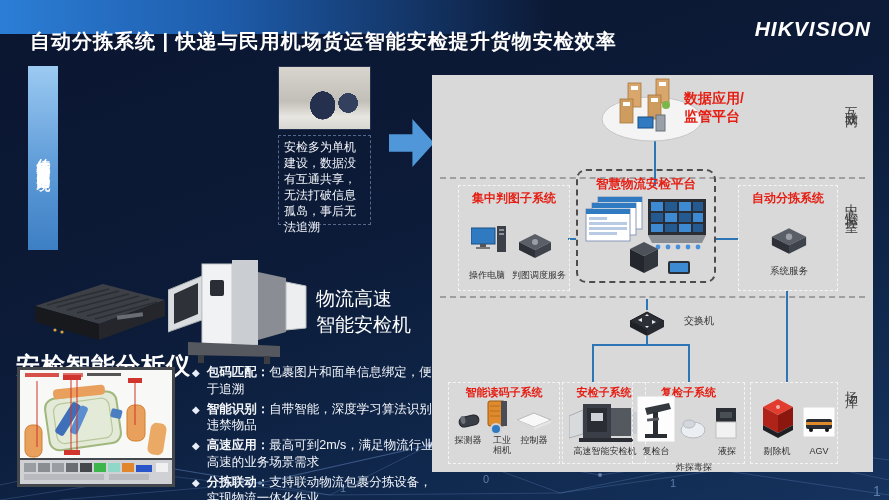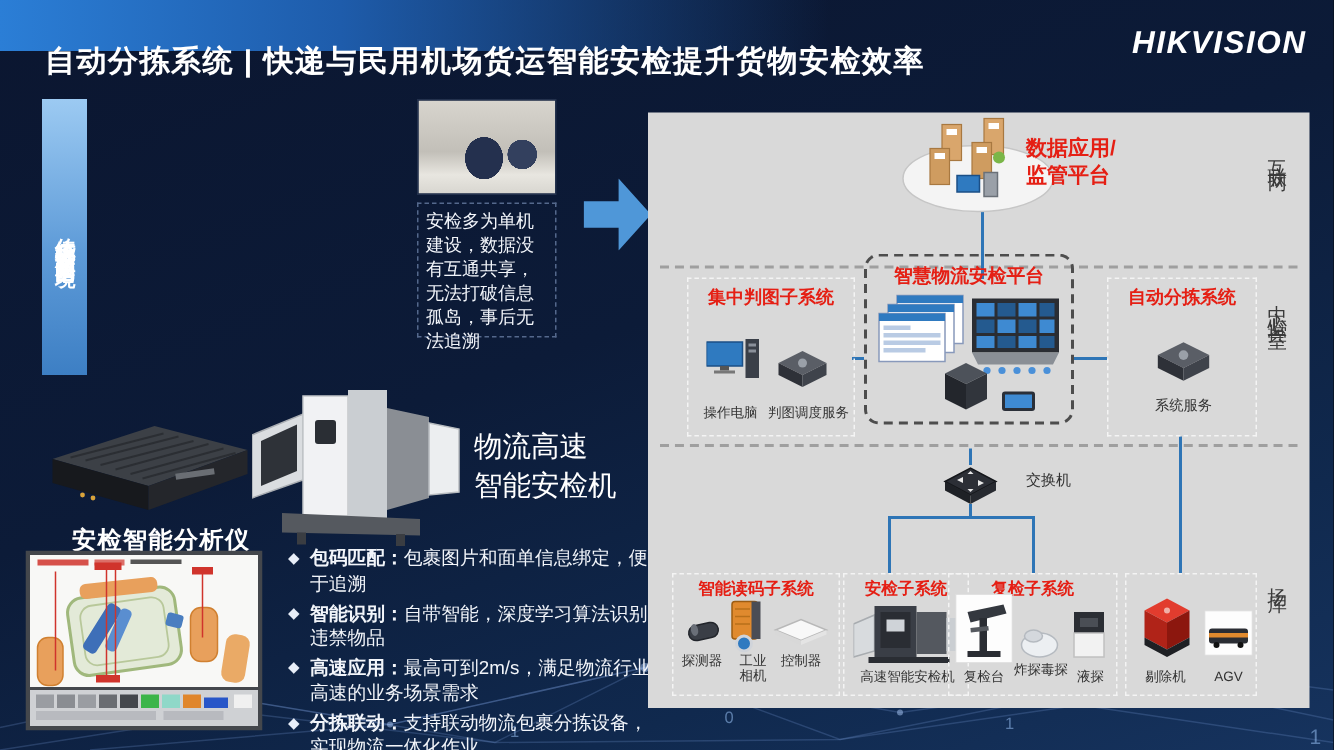--- a/index.html
+++ b/index.html
@@ -38,21 +38,21 @@
     linear-gradient(180deg,#9aa0a6 0%,#8a9096 40%,#70767c 100%);}
   .photo-office{background:
     radial-gradient(18px 20px at 48% 62%,#24304e 70%,transparent 71%),
     radial-gradient(14px 14px at 76% 58%,#33405e 70%,transparent 71%),
     linear-gradient(180deg,#d8d5ce 0%,#c2bfb8 55%,#e8e6e0 80%,#d8d6d0 100%);}
   .pain-head{margin-top:4px;height:22px;line-height:22px;background:#a9c8e9;color:#0d2547;font-size:16px;font-weight:bold;text-align:center;}
   .pain-desc{margin-top:5px;height:90px;border:1px dashed #54688c;padding:4px 5px;color:#f2f5fa;font-size:12px;line-height:1.33;}
   .big-arrow{left:389px;top:117px;width:45px;height:52px;background:#4f97d8;
     clip-path:polygon(0 33%,52% 33%,52% 4%,100% 50%,52% 96%,52% 67%,0 67%);}
   
-  .analyzer-label{left:48px;top:350px;color:#fff;font-size:16px;font-weight:bold;letter-spacing:1px;}
+  .analyzer-label{left:16px;top:350px;color:#fff;font-size:24px;font-weight:bold;letter-spacing:1px;}
   .scanner-label{left:316px;top:286px;width:125px;text-align:left;color:#fff;font-size:19px;font-weight:normal;line-height:1.35;}
   .features{left:192px;top:364px;width:250px;}
   .feat{display:flex;margin-bottom:3px;}
   .diamond{flex:0 0 auto;color:#e8eef8;font-size:10px;margin:3px 7px 0 0;}
   .feat p{margin:0;color:#f2f5fa;font-size:12.5px;line-height:1.34;}
   .feat b{font-weight:bold;}
   
   .panel{left:432px;top:75px;width:441px;height:397px;background:#d9d9d9;}
   .zone{writing-mode:vertical-rl;color:#3a3a3a;font-size:13px;letter-spacing:4px;}
   .sep{border-top:2px dashed #9f9f9f;height:0;}
@@ -392,21 +392,21 @@
       <svg class="abs" style="left:46px;top:33px;" width="28" height="24" viewBox="0 0 28 24">
         <ellipse cx="14" cy="14" rx="12" ry="8" fill="#eceff2" stroke="#b5bac0"></ellipse>
         <ellipse cx="10" cy="8" rx="6" ry="4" fill="#d4d8dd" stroke="#b5bac0"></ellipse>
       </svg>
       <svg class="abs" style="left:80px;top:24px;" width="26" height="34" viewBox="0 0 26 34">
         <rect x="3" y="1" width="20" height="14" fill="#2b2e34"></rect>
         <rect x="3" y="15" width="20" height="16" fill="#f2f2f2" stroke="#c0c0c0"></rect>
         <rect x="7" y="5" width="12" height="6" fill="#4a4e55"></rect>
       </svg>
       <div class="glabel" style="left:4px;top:63px;width:38px;">复检台</div>
-      <div class="glabel" style="left:42px;top:58px;width:38px;">炸探毒探</div>
+      <div class="glabel" style="left:42px;top:80px;width:38px;font-family:Liberation Mono, monospace;">炸探毒探</div>
       <div class="glabel" style="left:80px;top:63px;width:28px;">液探</div>
     </div>
 
     <div class="gbox" style="left:318px;top:307px;width:88px;height:82px;">
       <svg class="abs" style="left:8px;top:10px;" width="38" height="50" viewBox="0 0 38 50">
         <polygon points="4,14 19,6 34,14 19,22" fill="#e23c2e"></polygon>
         <polygon points="4,14 19,22 19,40 4,32" fill="#b02318"></polygon>
         <polygon points="19,22 34,14 34,32 19,40" fill="#8c170e"></polygon>
         <polygon points="4,32 19,40 34,32 34,37 19,45 4,37" fill="#1e2024"></polygon>
         <circle cx="19" cy="14" r="2" fill="#f0b0a8"></circle>

